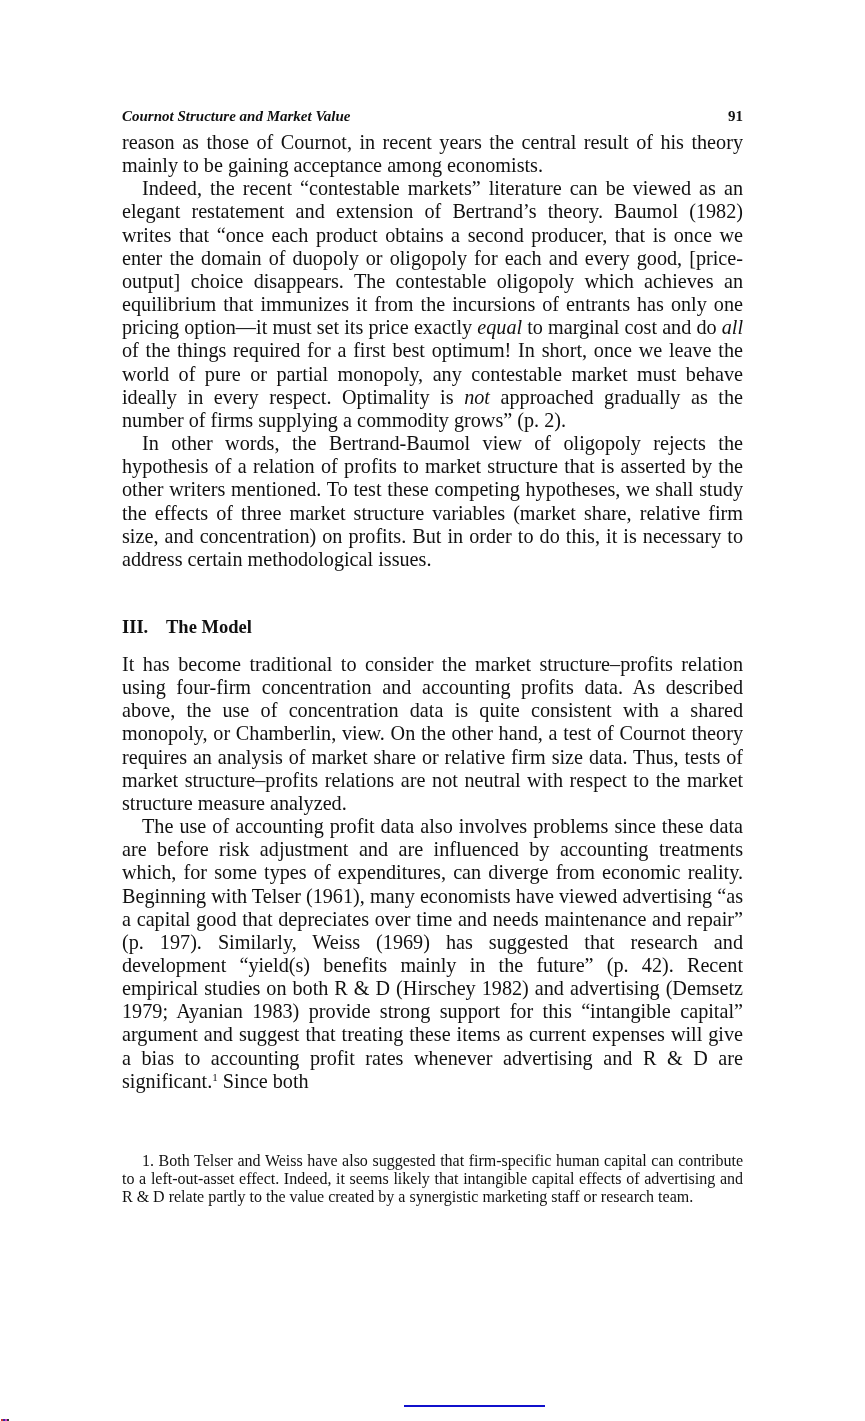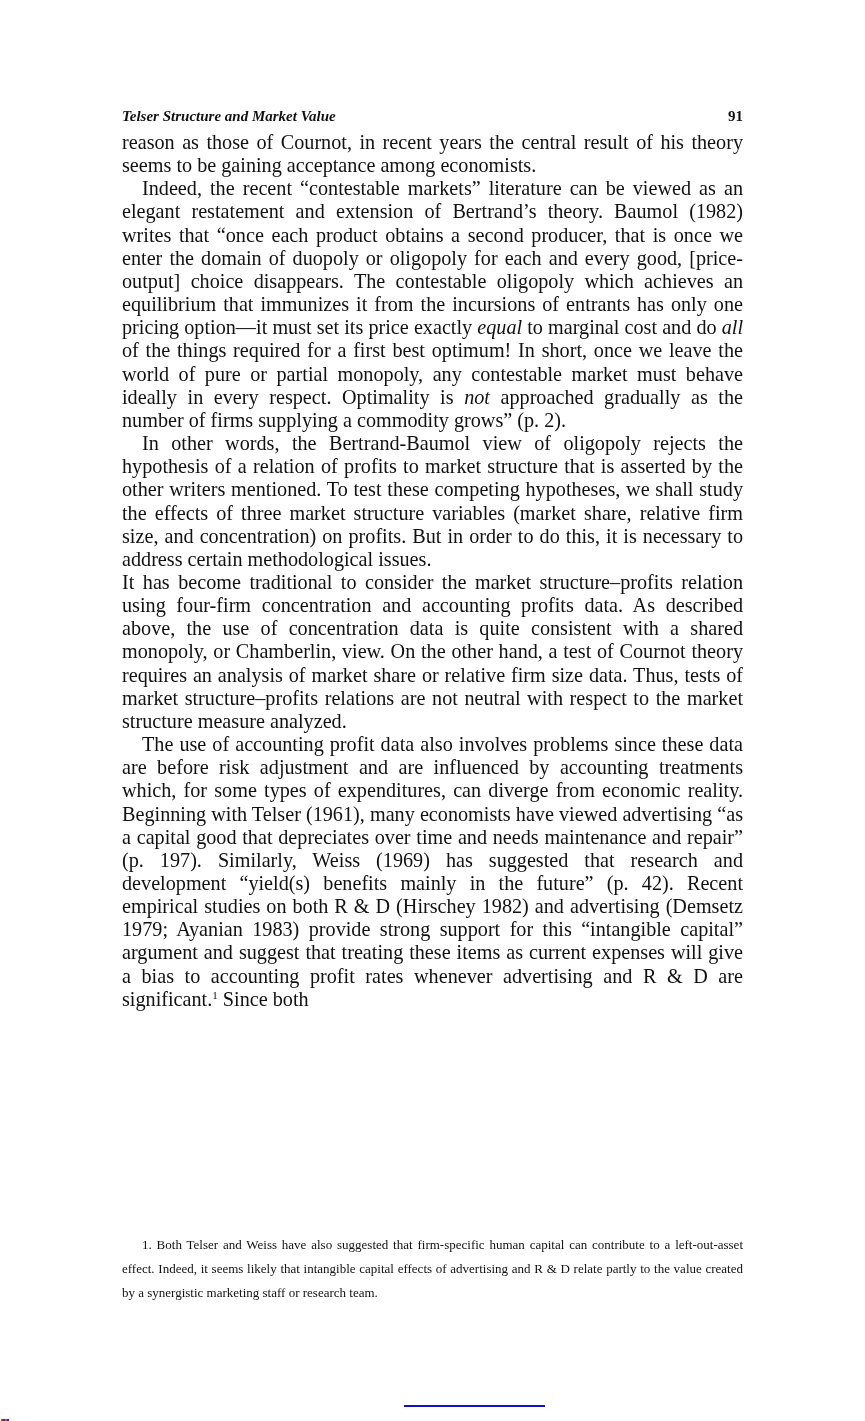--- a/index.html
+++ b/index.html
@@ -18,49 +18,52 @@
     position: absolute; top: 131px; left: 0; width: 621px;
     font-size: 20.2px; line-height: 23.15px; text-align: justify;
   }
   .body-text p { margin: 0; }
   .body-text p.indent { text-indent: 20px; }
   .section-heading {
     font-weight: bold; font-size: 18.5px; margin: 45px 0 14px 0; line-height: 23px;
   }
   .section-heading .num { display: inline-block; width: 44px; }
   .footnote {
-    position: absolute; top: 1233px; left: 0; width: 621px;
-    font-size: 13px; line-height: 24px; text-align: justify;
+    position: absolute; top: 1152px; left: 0; width: 621px;
+    font-size: 16px; line-height: 18px; text-align: justify;
   }
   .footnote p { margin: 0; text-indent: 20px; }
   sup { font-size: 11px; line-height: 0; vertical-align: 7px; }
   .bottom-link {
     position: absolute; left: 404px; top: 1405px; width: 141px; height: 2px;
     background: #1010cc;
   }
   .corner-artifact {
     position: absolute; left: 1px; top: 1419px; width: 8px; height: 2px;
     background: linear-gradient(90deg, #c33 0 2px, #339 2px 4px, #c3c 4px 6px, #333 6px 8px);
   }
 </style>
 </head>
 <body>
 
 <div class="page">
   <div class="running-head">
-    <span class="running-title">Telser Structure and Market Value</span>
+    <span class="running-title">Cournot Structure and Market Value</span>
     <span class="page-number">91</span>
   </div>
 
   <div class="body-text">
     <div>
-        <p><span>reason as those of Cournot, in recent years the central result of his theory seems to be gaining acceptance among economists.</span></p>
+        <p><span>reason as those of Cournot, in recent years the central result of his theory mainly to be gaining acceptance among economists.</span></p>
         <p class="indent"><span>Indeed, the recent “contestable markets” literature can be viewed as an elegant restatement and extension of Bertrand’s theory. Baumol (1982) writes that “once each product obtains a second producer, that is once we enter the domain of duopoly or oligopoly for each and every good, [price-output] choice disappears. The contestable oligopoly which achieves an equilibrium that immunizes it from the incursions of entrants has only one pricing option—it must set its price exactly </span><em>equal</em><span> to marginal cost and do </span><em>all</em><span> of the things required for a first best op­timum! In short, once we leave the world of pure or partial monopoly, any contestable market must behave ideally in every respect. Optimal­ity is </span><em>not</em><span> approached gradually as the number of firms supplying a commodity grows” (p. 2).</span></p>
         <p class="indent"><span>In other words, the Bertrand-Baumol view of oligopoly rejects the hypothesis of a relation of profits to market structure that is asserted by the other writers mentioned. To test these competing hypotheses, we shall study the effects of three market structure variables (market share, relative firm size, and concentration) on profits. But in order to do this, it is necessary to address certain methodological issues.</span></p>
       </div>
+    <div class="section-heading">
+      <span class="num">III.</span><span>The Model</span>
+    </div>
     <div>
         <p><span>It has become traditional to consider the market structure–profits rela­tion using four-firm concentration and accounting profits data. As de­scribed above, the use of concentration data is quite consistent with a shared monopoly, or Chamberlin, view. On the other hand, a test of Cournot theory requires an analysis of market share or relative firm size data. Thus, tests of market structure–profits relations are not neu­tral with respect to the market structure measure analyzed.</span></p>
         <p class="indent"><span>The use of accounting profit data also involves problems since these data are before risk adjustment and are influenced by accounting treat­ments which, for some types of expenditures, can diverge from eco­nomic reality. Beginning with Telser (1961), many economists have viewed advertising “as a capital good that depreciates over time and needs maintenance and repair” (p. 197). Similarly, Weiss (1969) has suggested that research and development “yield(s) benefits mainly in the future” (p. 42). Recent empirical studies on both R &amp; D (Hirschey 1982) and advertising (Demsetz 1979; Ayanian 1983) provide strong support for this “intangible capital” argument and suggest that treating these items as current expenses will give a bias to accounting profit rates whenever advertising and R &amp; D are significant.</span><sup>1</sup><span> Since both</span></p>
       </div>
   </div>
 
   <div class="footnote">
     <p><span>1.</span> <span>Both Telser and Weiss have also suggested that firm-specific human capital can contribute to a left-out-asset effect. Indeed, it seems likely that intangible capital effects of advertising and R &amp; D relate partly to the value created by a synergistic marketing staff or research team.</span></p>
   </div>
 </div>

